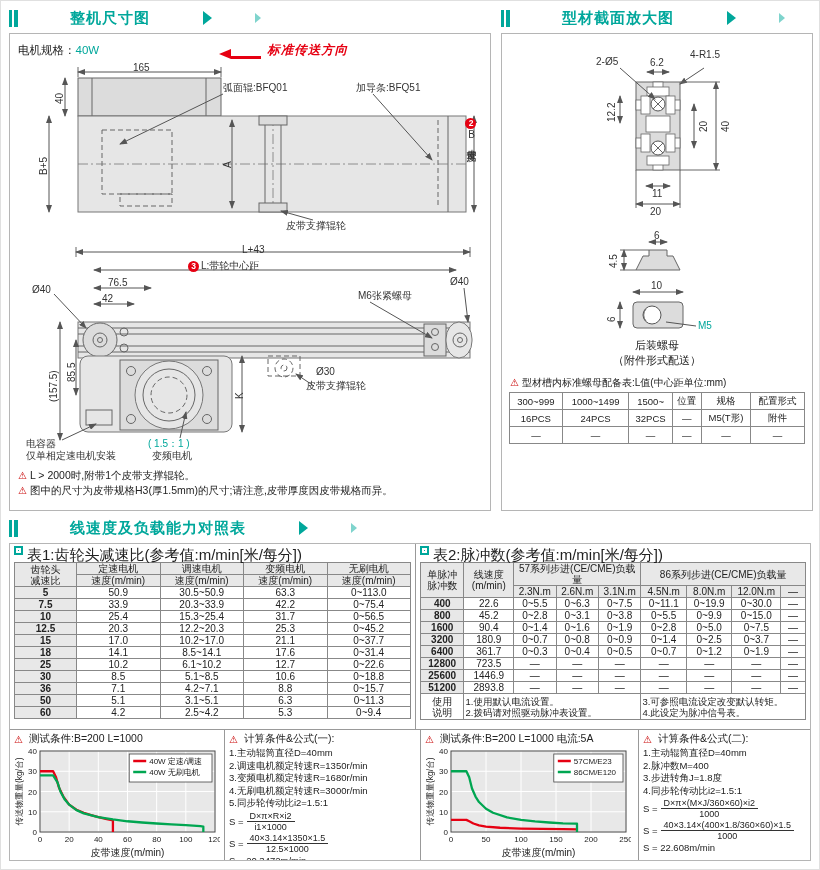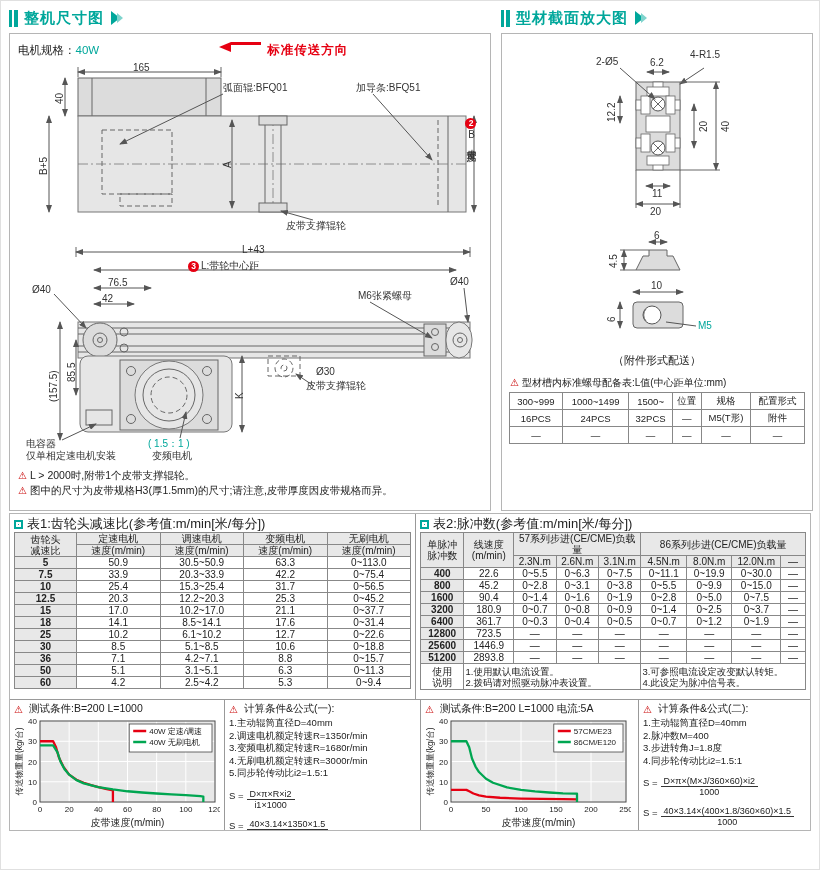--- a/index.html
+++ b/index.html
@@ -2,31 +2,31 @@
 <html><head>
 <meta charset="utf-8">
 <style>
   *{box-sizing:border-box;margin:0;padding:0;}
   body{font-family:"Liberation Sans","DejaVu Sans",sans-serif;background:#fff;color:#222;}
   .page{width:820px;height:870px;background:#fff;border:1px solid #e0e0e0;padding:6px 8px;position:relative;overflow:hidden;}
   .top-row{display:flex;gap:10px;}
   .col-left{width:482px;}
   .col-right{width:312px;}
   
-  .sec-h{display:flex;align-items:center;height:22px;margin:0 0 4px 0;}
+  .sec-h{display:flex;align-items:center;height:22px;margin:0 0 4px 0;gap:46px;}
   .sec-bars{width:9px;height:17px;margin-right:6px;background:linear-gradient(90deg,#00a79b 0 3.5px,#fff 3.5px 5.5px,#00a79b 5.5px 9px);}
   .sec-title{font-weight:bold;font-size:15px;color:#00a79b;margin-right:7px;letter-spacing:1px;}
   .tri{width:0;height:0;border-left:9px solid #00a79b;border-top:7px solid transparent;border-bottom:7px solid transparent;display:inline-block;}
   .tri.small{border-left-width:6px;border-top-width:5px;border-bottom-width:5px;margin-left:-3px;border-left-color:#7fd4cd;}
   .panel{border:1px solid #b5b5b5;background:#fff;}
   #panel1{height:478px;padding:4px 8px;}
   #panel2{height:478px;padding:4px 6px;}
   .spec-row{display:flex;align-items:center;height:24px;font-size:11.5px;}
   .spec-val{color:#00a79b;}
-  .dir{display:flex;align-items:flex-start;margin-left:120px;}
+  .dir{display:flex;align-items:flex-end;margin-left:120px;font-style:italic;}
   .arr-head{width:0;height:0;border-top:5px solid transparent;border-bottom:5px solid transparent;border-right:12px solid #e60012;}
   .arr-line{width:30px;height:3px;background:#e60012;margin-right:6px;}
   .dir-txt{color:#e60012;font-weight:bold;font-size:12.5px;letter-spacing:1px;}
   .draw{position:relative;}
   .draw svg{position:absolute;left:0;top:0;}
   .lbl{position:absolute;font-size:10px;color:#333;white-space:nowrap;line-height:12px;}
   .rot{transform:rotate(-90deg);transform-origin:left top;}
   .vlabel{position:absolute;writing-mode:vertical-rl;text-orientation:upright;font-size:10px;color:#333;letter-spacing:1px;line-height:12px;}
   .badge{display:inline-block;width:11px;height:11px;border-radius:50%;background:#e60012;color:#fff;font-size:8.5px;line-height:11px;text-align:center;font-weight:bold;}
   .teal{color:#00a79b;}
@@ -37,37 +37,37 @@
   .acc-title{font-size:10px;margin:6px 2px 2px 2px;}
   table{border-collapse:collapse;}
   .acc-table{width:296px;margin:0 auto;font-size:9.5px;text-align:center;}
   .acc-table th,.acc-table td{border:1px solid #888;height:17px;font-weight:normal;padding:0 1px;}
   
   .bottom-panel{border:1px solid #b5b5b5;margin-top:2px;height:318px;}
   .tables-row{display:flex;height:186px;border-bottom:1px solid #999;}
   .t-block{padding:2px 4px;}
   .t1-block{width:406px;border-right:1px solid #999;}
   .t2-block{flex:1;}
-  .tbl-title{display:flex;align-items:center;gap:4px;font-size:13px;height:16px;}
+  .tbl-title{display:flex;gap:4px;font-size:15px;height:16px;}
   .sq{width:9px;height:9px;background:#00a79b;display:inline-block;box-shadow:inset 0 0 0 2px #00a79b,inset 0 0 0 4px #fff;}
   .data-table{width:100%;font-size:10px;text-align:center;table-layout:fixed;padding-left:24px;}
   .data-table th,.data-table td{border:1px solid #888;height:12px;padding:0 1px;font-weight:normal;line-height:11px;overflow:hidden;}
   .data-table th{background:#e8e8e8;}
   .data-table td.c1{background:#e8e8e8;font-weight:bold;}
   .two-line span{display:block;}
   .use-notes{text-align:left;padding-left:6px;font-size:9.5px;}
   .quads-row{display:flex;height:130px;}
   .quad{padding:2px 4px;overflow:hidden;}
   .quad+.quad{border-left:1px solid #999;}
   .q1{width:214px;}.q2{width:196px;}.q3{width:218px;}.q4{flex:1;}
   .quad-title{font-size:10.5px;height:14px;display:flex;align-items:center;gap:3px;}
   .fm{font-size:9.5px;line-height:12.5px;margin-top:1px;}
   .fline{display:flex;align-items:center;margin-top:1px;font-size:9.5px;}
   .frac{display:inline-block;text-align:center;margin-left:3px;font-size:9px;}
-  .fnum{display:block;border-bottom:1px solid #333;padding:0 3px;margin-top:8px;}
+  .fnum{display:block;border-bottom:1px solid #333;padding:0 3px;}
   .fden{display:block;}
   .fres{font-size:9.5px;margin-top:1px;}
   .shape{fill:#dcdcdc;stroke:#666;stroke-width:1;}
   .shape2{fill:#e6e6e6;stroke:#777;stroke-width:1;}
   .ln{stroke:#666;stroke-width:1;fill:none;}
   .dln{stroke:#666;stroke-width:1;fill:none;stroke-dasharray:5 3;}
   .cln{stroke:#777;stroke-width:0.8;fill:none;stroke-dasharray:10 3 2 3;}
   .dim-l{stroke:#555;stroke-width:1;fill:none;}
 </style>
 </head>
@@ -292,20 +292,21 @@
             <path class="ln" d="M138,79 A9,9 0 0 0 138,91"></path>
             <line class="dim-l" x1="125" y1="62" x2="175" y2="62" marker-start="url(#ntA)" marker-end="url(#ntA)"></line>
             <line class="dim-l" x1="112" y1="72" x2="112" y2="98" marker-start="url(#ntA)" marker-end="url(#ntA)"></line>
             <line class="dim-l" x1="188" y1="96" x2="158" y2="92"></line>
           </svg>
           <div class="lbl" style="left:146px;top:0;">6</div>
           <div class="lbl rot" style="left:100px;top:38px;">4.5</div>
           <div class="lbl" style="left:143px;top:50px;">10</div>
           <div class="lbl rot" style="left:98px;top:92px;">6</div>
           <div class="lbl teal" style="left:190px;top:90px;">M5</div>
+          <div class="caption" style="position:absolute;left:0;top:108px;width:100%;">后装螺母</div>
           <div class="caption" style="position:absolute;left:0;top:123px;width:100%;">（附件形式配送）</div>
         </div>
 
         <div class="acc-title"><span class="warn">⚠</span><span>型材槽内标准螺母配备表:L值(中心距单位:mm)</span></div>
         <table class="acc-table">
           <thead>
               <tr>
             <th>300~999</th>
             <th>1000~1499</th>
             <th>1500~</th>
@@ -330,20 +331,26 @@
                 <td>—</td>
                 <td>—</td>
                 <td>—</td>
               </tr>
             </tbody>
         </table>
       </div>
     </div>
   </div>
 
+  <div class="sec-h" style="margin-top:6px;">
+    <span class="sec-bars"></span>
+    <span class="sec-title">线速度及负载能力对照表</span>
+    <span class="tri"></span>
+      <span class="tri small"></span>
+  </div>
 
   <div class="bottom-panel">
     <div class="tables-row">
 
       <div class="t-block t1-block">
         <div class="tbl-title">
             <span class="sq"></span>
             <span>表1:齿轮头减速比(参考值:m/min[米/每分])</span>
           </div>
         <table class="data-table">

